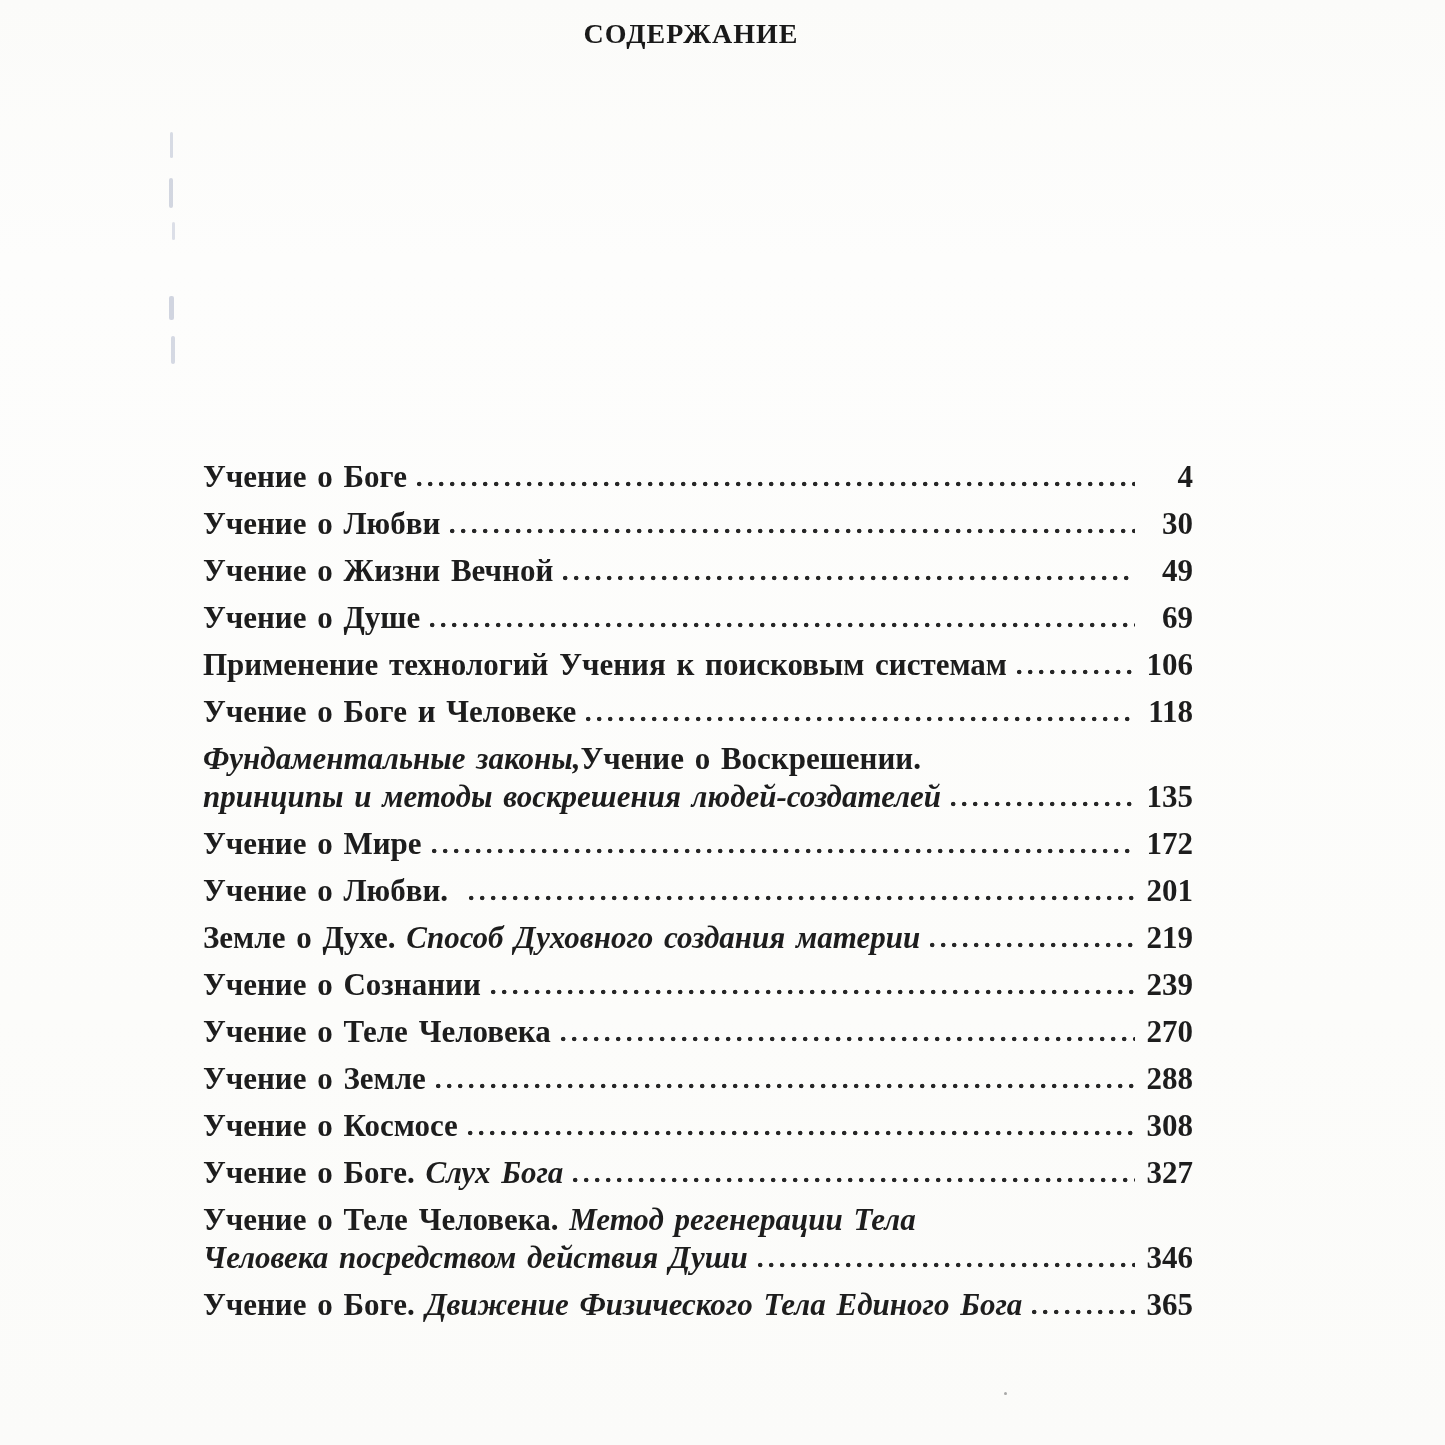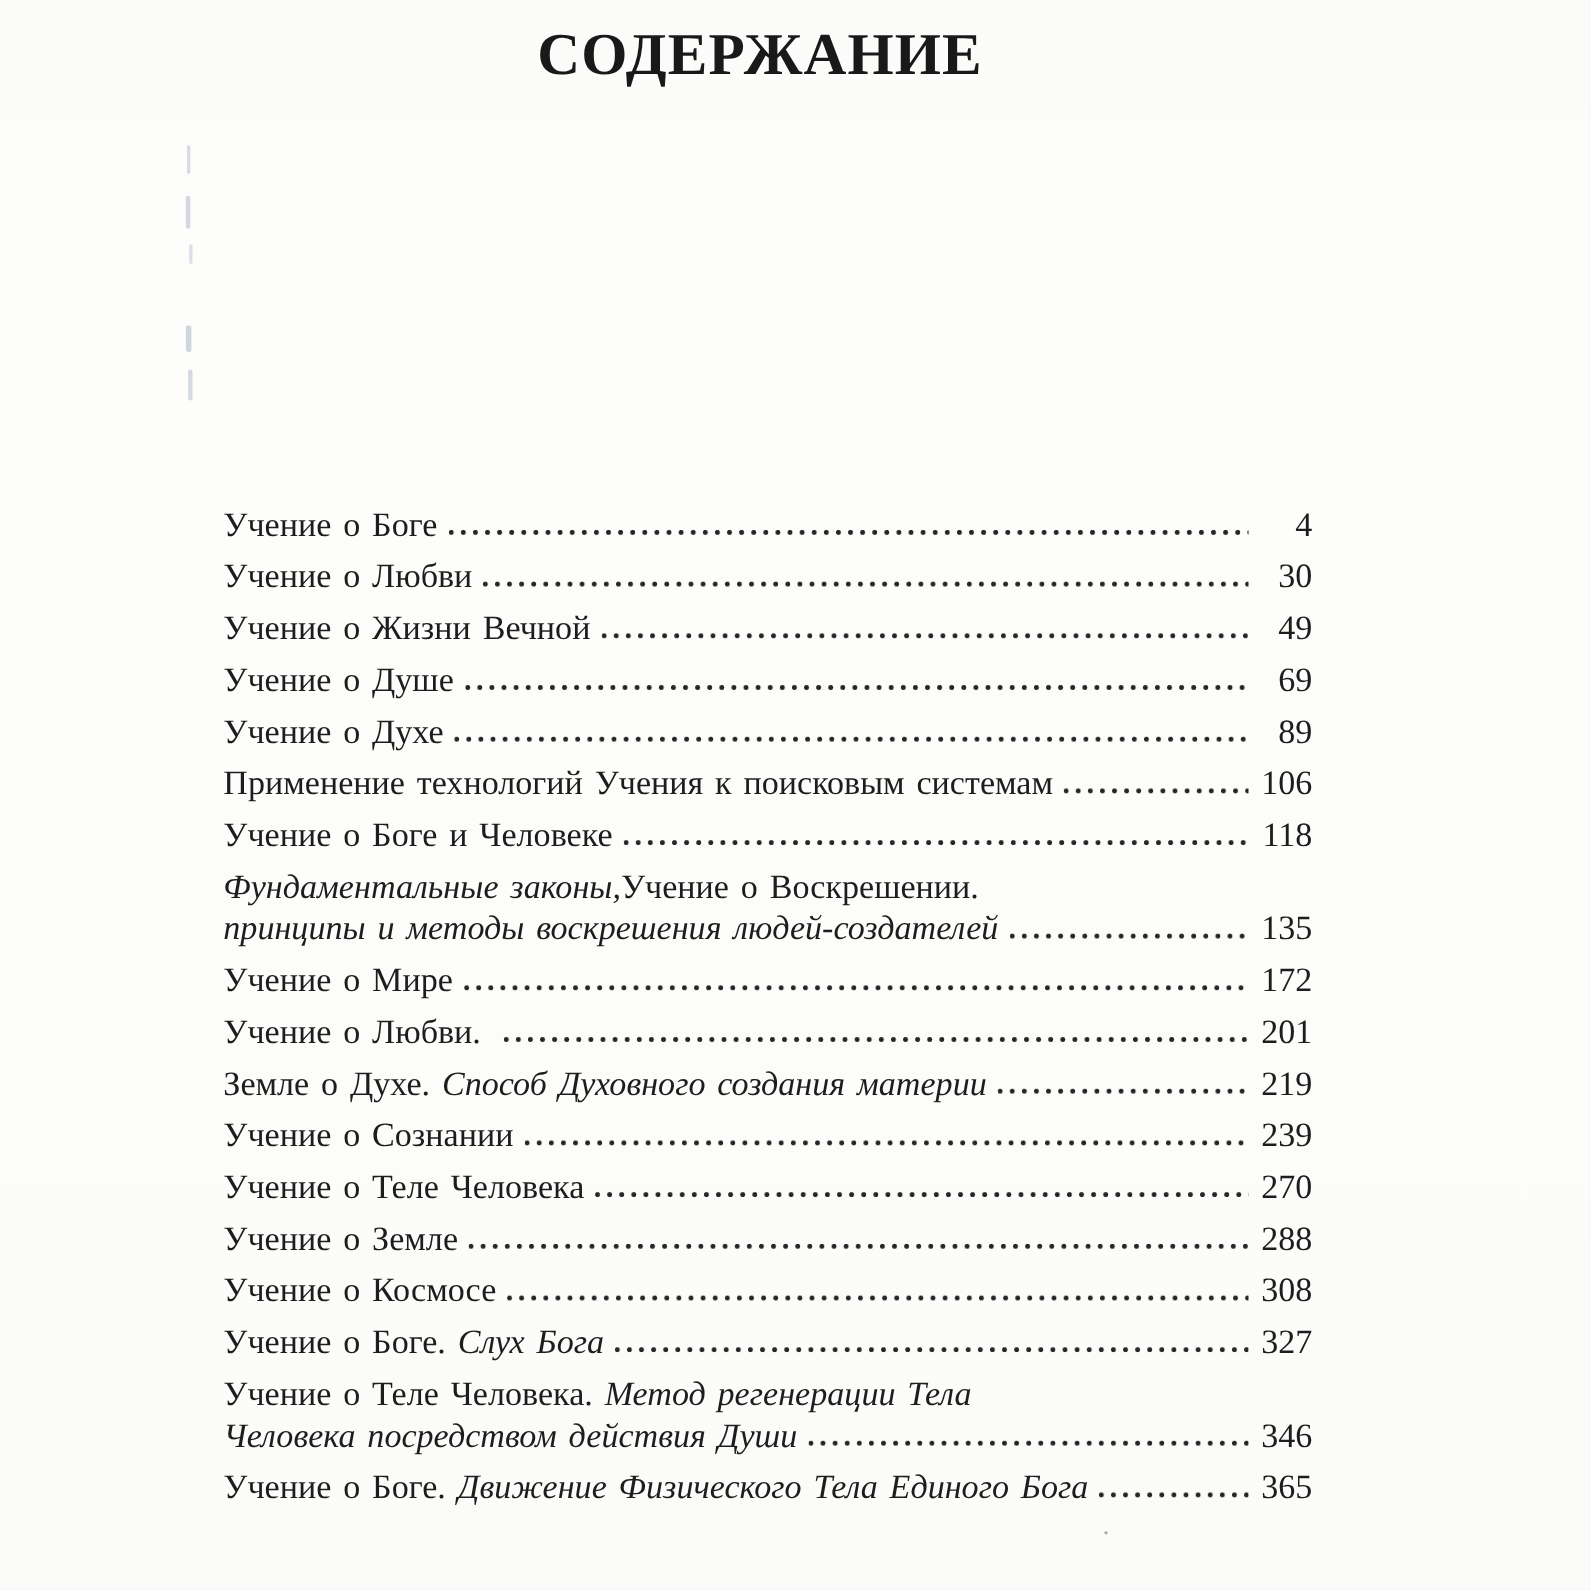--- a/index.html
+++ b/index.html
@@ -20,33 +20,34 @@
     font-family: "Liberation Serif", "DejaVu Serif", serif;
     color: #1d1d1d;
   }
   .page-title {
     position: absolute;
     top: 18px;
     left: 0;
     width: 1382px;
     margin: 0;
     text-align: center;
-    font-size: 54px;
+    font-size: 28px;
     font-weight: 700;
     letter-spacing: 1px;
     color: #191919;
   }
   .toc {
     position: absolute;
     left: 203px;
     top: 458px;
     width: 990px;
   }
   .toc-entry {
     margin: 0 0 9px 0;
+    font-weight: bold;
   }
   .toc-line {
     display: flex;
     align-items: baseline;
     line-height: 38px;
     font-size: 31px;
     white-space: pre;
     word-spacing: 3px;
   }
   .seg { color: #1d1d1d; }
@@ -104,23 +105,20 @@
       <div class="toc-entry">
         <div class="toc-line"><span class="seg">Учение о Любви</span><span class="leader"></span><span class="pagenum">30</span></div>
       </div>
       <div class="toc-entry">
         <div class="toc-line"><span class="seg">Учение о Жизни Вечной</span><span class="leader"></span><span class="pagenum">49</span></div>
       </div>
       <div class="toc-entry">
         <div class="toc-line"><span class="seg">Учение о Душе</span><span class="leader"></span><span class="pagenum">69</span></div>
       </div>
       <div class="toc-entry">
-        <div class="toc-line"><span class="seg">Учение о Духе</span><span class="leader"></span><span class="pagenum">89</span></div>
-      </div>
-      <div class="toc-entry">
         <div class="toc-line"><span class="seg">Применение технологий Учения к поисковым системам</span><span class="leader"></span><span class="pagenum">106</span></div>
       </div>
       <div class="toc-entry">
         <div class="toc-line"><span class="seg">Учение о Боге и Человеке</span><span class="leader"></span><span class="pagenum">118</span></div>
       </div>
       <div class="toc-entry">
         <div class="toc-line"><span class="seg it">Фундаментальные законы,</span><span class="seg">Учение о Воскрешении. </span></div>
         <div class="toc-line"><span class="seg it">принципы и методы воскрешения людей-создателей</span><span class="leader"></span><span class="pagenum">135</span></div>
       </div>
       <div class="toc-entry">

